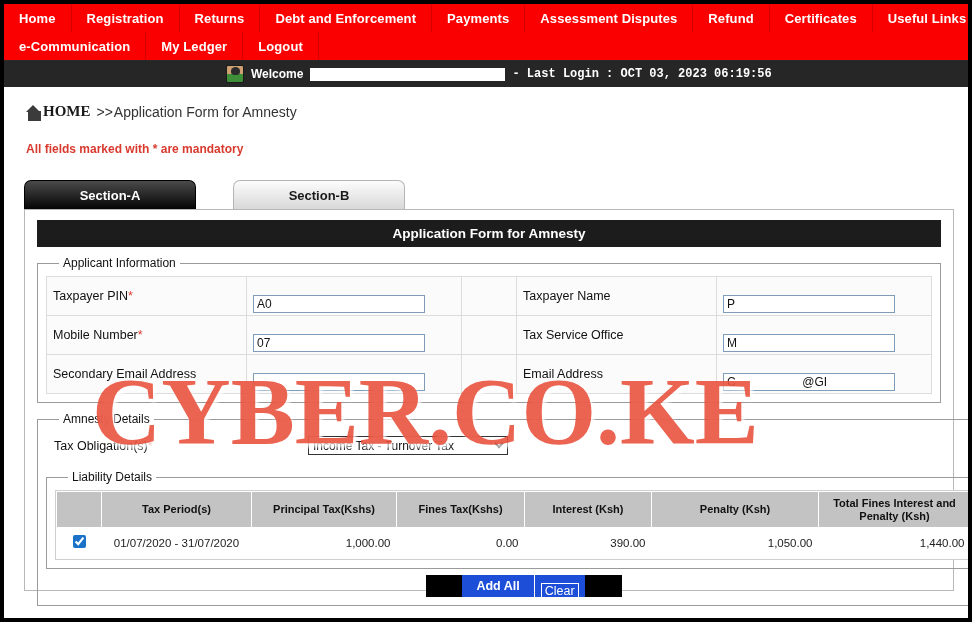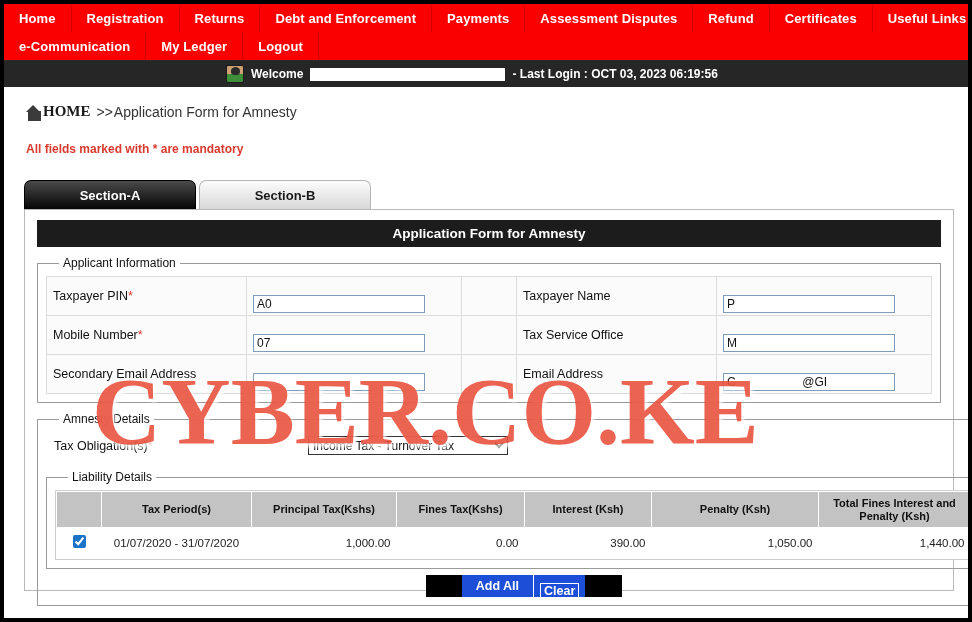--- a/index.html
+++ b/index.html
@@ -72,21 +72,21 @@
     background: #2b2b2b;
     border-radius: 50% 50% 40% 40%;
   }
   .welcome-label { margin-right: 7px; }
   .welcome-redact {
     display: inline-block;
     width: 195px; height: 13px;
     background: #ffffff;
     margin-right: 7px;
   }
-  .lastlogin { white-space: nowrap; }
+  .lastlogin { white-space: nowrap; font-family: Liberation Mono, monospace; }
 
   
   .breadcrumb {
     margin: 16px 0 0 22px;
     font-size: 14px;
     color: #111;
     display: flex;
     align-items: center;
   }
   .home-icon {
@@ -130,20 +130,21 @@
     font-weight: bold;
   }
 
   
   .tabs {
     margin: 24px 0 0 20px;
     display: flex;
     align-items: flex-end;
     position: relative;
     z-index: 3;
+    gap: 34px;
   }
   .tab {
     width: 172px;
     height: 29px;
     display: flex;
     align-items: center;
     justify-content: center;
     font-size: 13px;
     font-weight: bold;
     border-radius: 7px 7px 0 0;
@@ -306,21 +307,21 @@
     border: none;
     font-size: 12.5px;
     font-weight: bold;
     font-family: "Liberation Sans", sans-serif;
     height: 22px;
     padding: 0 14px;
     cursor: pointer;
   }
   .btn.sep { border-left: 1px solid #ffffff; }
   .btn.focused {
-    font-weight: bold;
+    font-weight: normal;
     padding: 8px 6px;
   }
   .btn.focused span {
     display: inline-block;
     border: 1px solid #ffffff;
     padding: 0 3px;
     line-height: 14px;
   }
 
   

